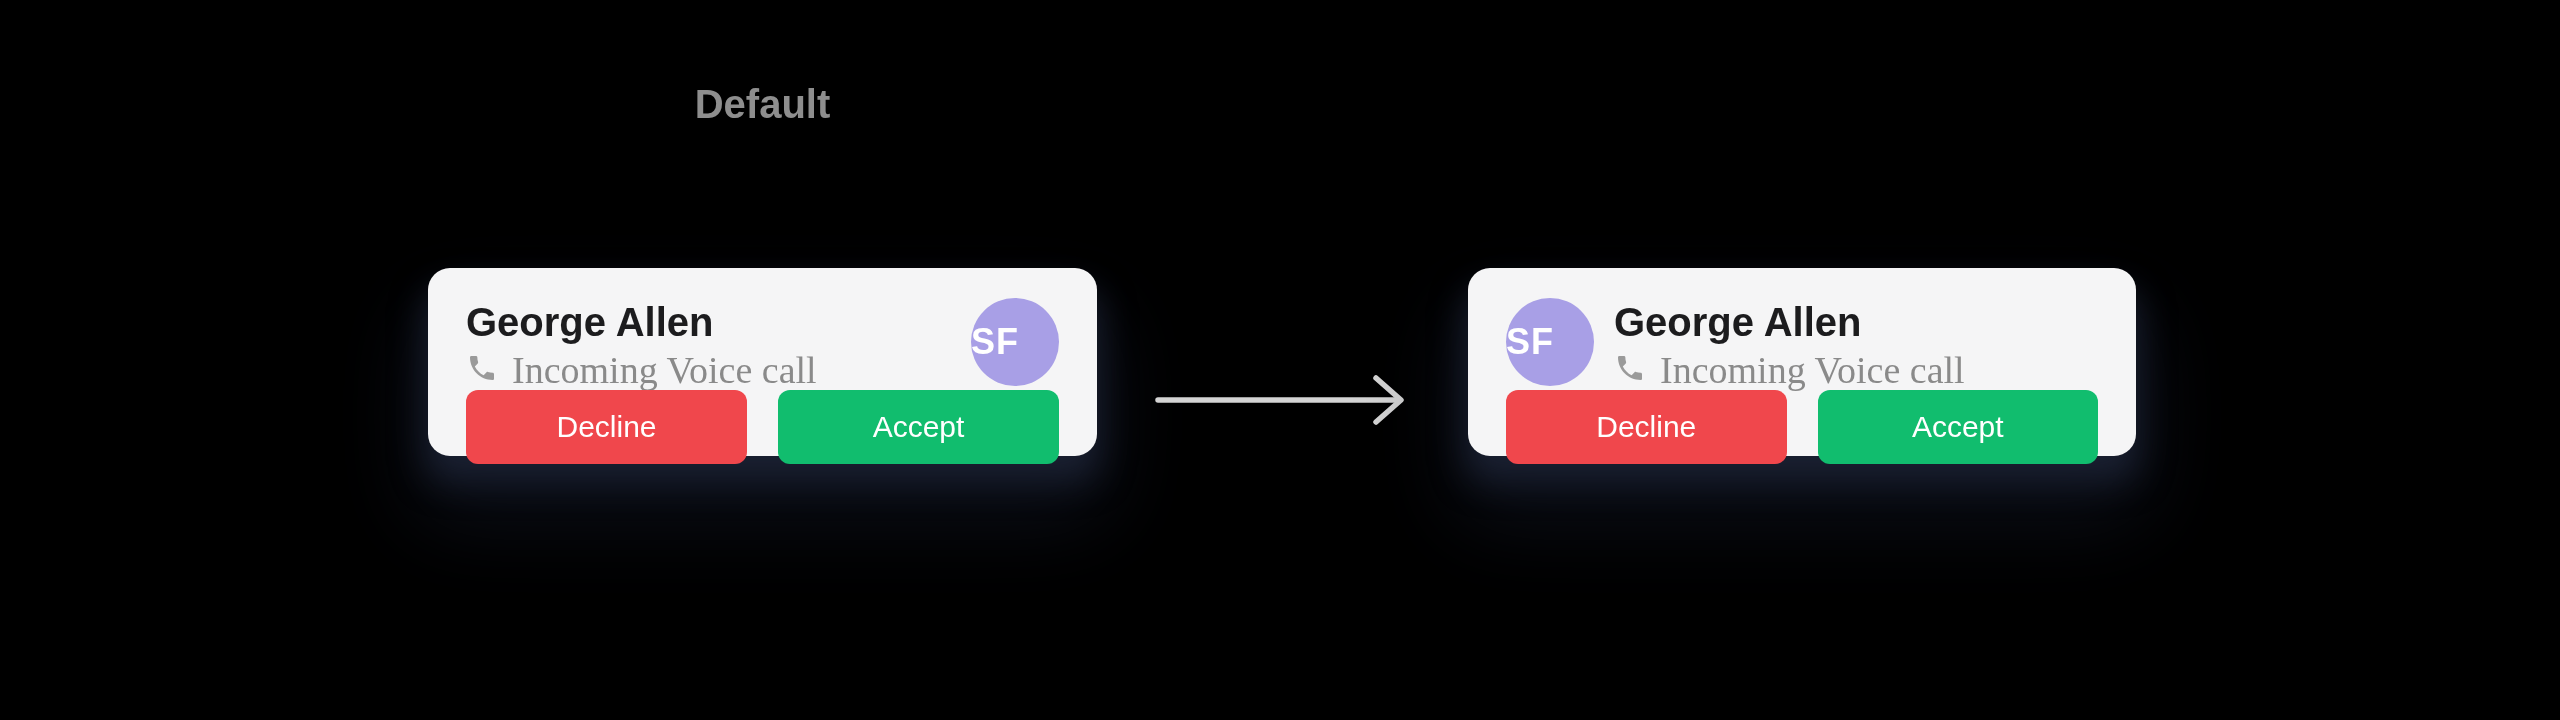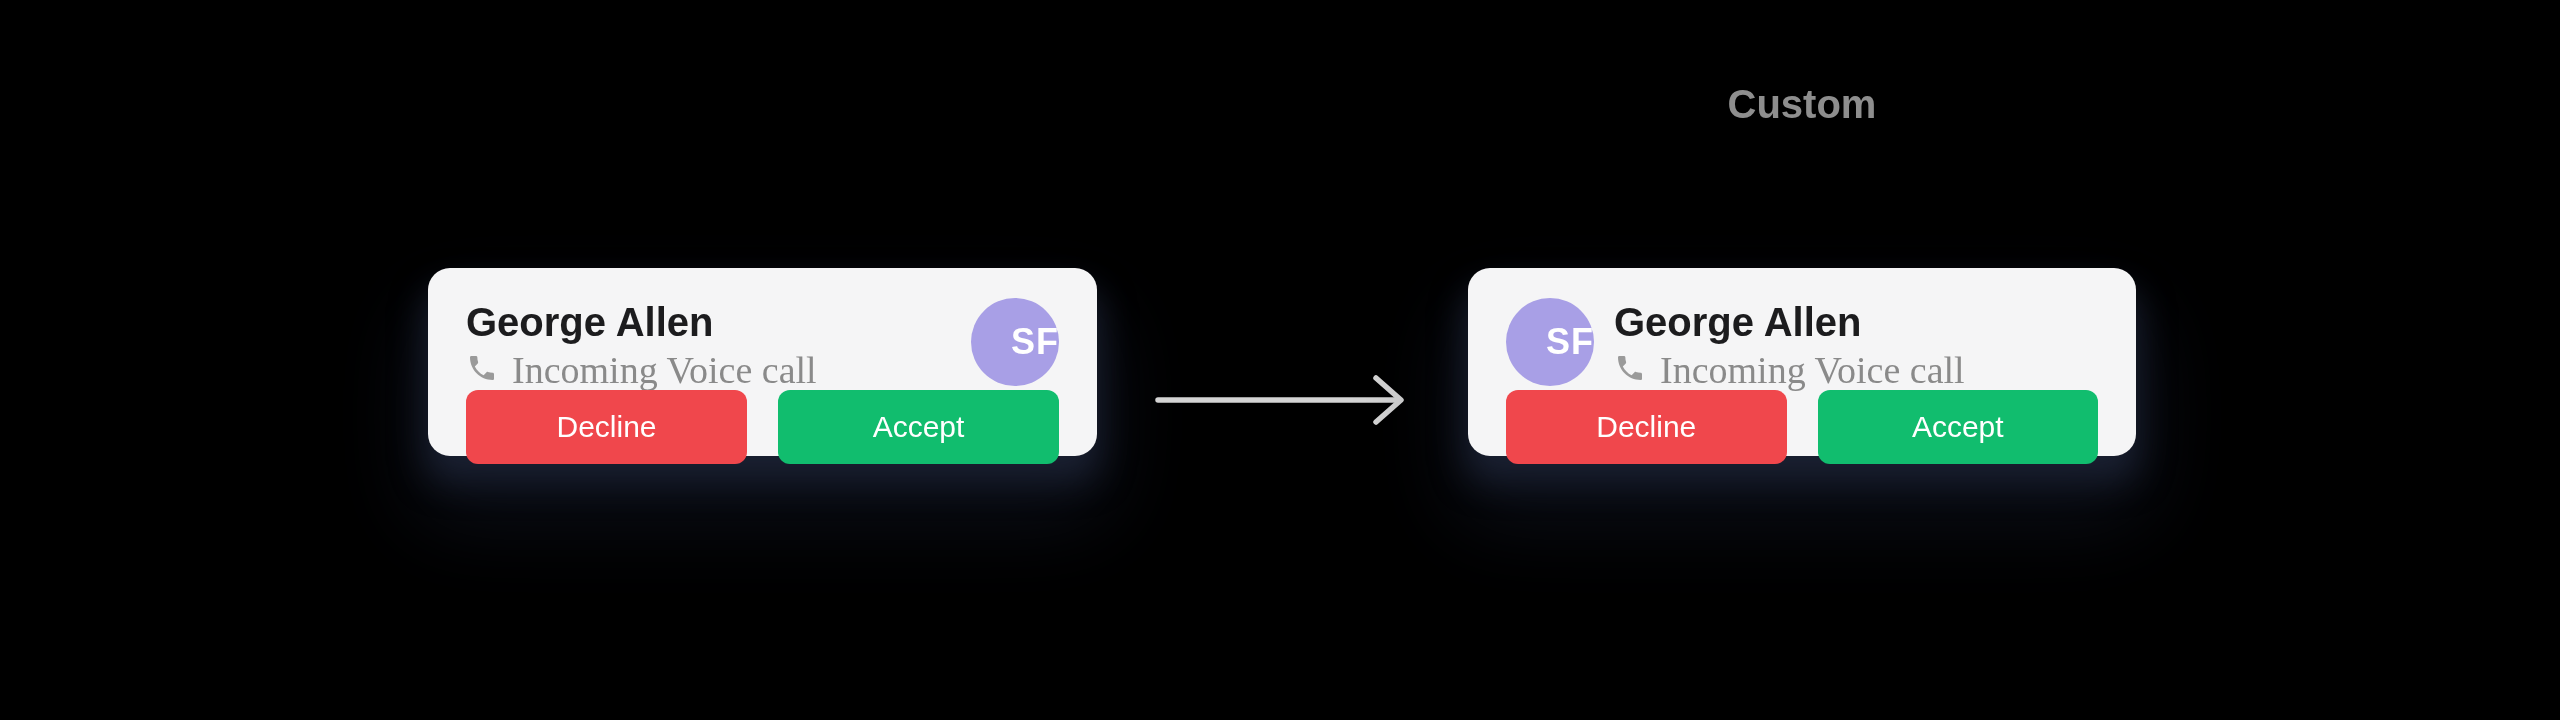--- a/index.html
+++ b/index.html
@@ -35,42 +35,42 @@
 
   .caller-info{display:flex;flex-direction:column;}
   .caller-name{font-size:40px;line-height:48px;font-weight:700;color:var(--name-text);}
   .call-type{display:flex;align-items:center;gap:14px;margin-top:4px;height:40px;}
   .call-type .phone-svg{width:32px;height:32px;flex:0 0 auto;}
   .call-type .phone-svg path{fill:var(--phone-icon);}
   .call-type-text{font-size:38px;line-height:40px;font-weight:400;color:var(--subtitle-text);font-family:Liberation Serif, serif;}
 
   .avatar{
     width:88px;height:88px;border-radius:50%;background:var(--avatar-bg);
-    display:flex;align-items:center;justify-content:flex-end;flex:0 0 auto;
+    display:flex;align-items:center;justify-content:flex-start;flex:0 0 auto;
   }
   .avatar-initials{font-size:36px;font-weight:700;color:var(--avatar-text);letter-spacing:1px;}
 
   .button-row{display:flex;gap:31px;}
   .call-btn{
     flex:1;height:74px;border:none;border-radius:12px;
     font-family:inherit;font-size:30px;font-weight:500;color:var(--button-text);
     display:flex;align-items:center;justify-content:center;cursor:pointer;
   }
   .call-btn.decline{background:var(--decline-bg);}
   .call-btn.accept{background:var(--accept-bg);}
 
   .connector-arrow{position:absolute;left:1155px;top:372px;width:250px;height:56px;}
   .connector-arrow path{stroke:var(--arrow);stroke-width:5.5;fill:none;stroke-linecap:round;stroke-linejoin:round;}
 </style>
 </head>
 <body>
 
 <div class="stage">
 
-  <div class="panel-label custom">Custom</div>
+  <div class="panel-label default">Default</div>
 
   <div class="call-card default">
     <div class="card-header avatar-right">
       <div class="caller-info">
         <div class="caller-name">George Allen</div>
         <div class="call-type">
           <span>
             <svg class="phone-svg" viewBox="0 0 24 24" aria-hidden="true">
               <path d="M6.62 10.79c1.44 2.83 3.76 5.14 6.59 6.59l2.2-2.2c.27-.27.67-.36 1.02-.24 1.12.37 2.33.57 3.57.57.55 0 1 .45 1 1V20c0 .55-.45 1-1 1-9.39 0-17-7.61-17-17 0-.55.45-1 1-1h3.5c.55 0 1 .45 1 1 0 1.25.2 2.45.57 3.57.11.35.03.74-.25 1.02l-2.2 2.2z"></path>
             </svg>

